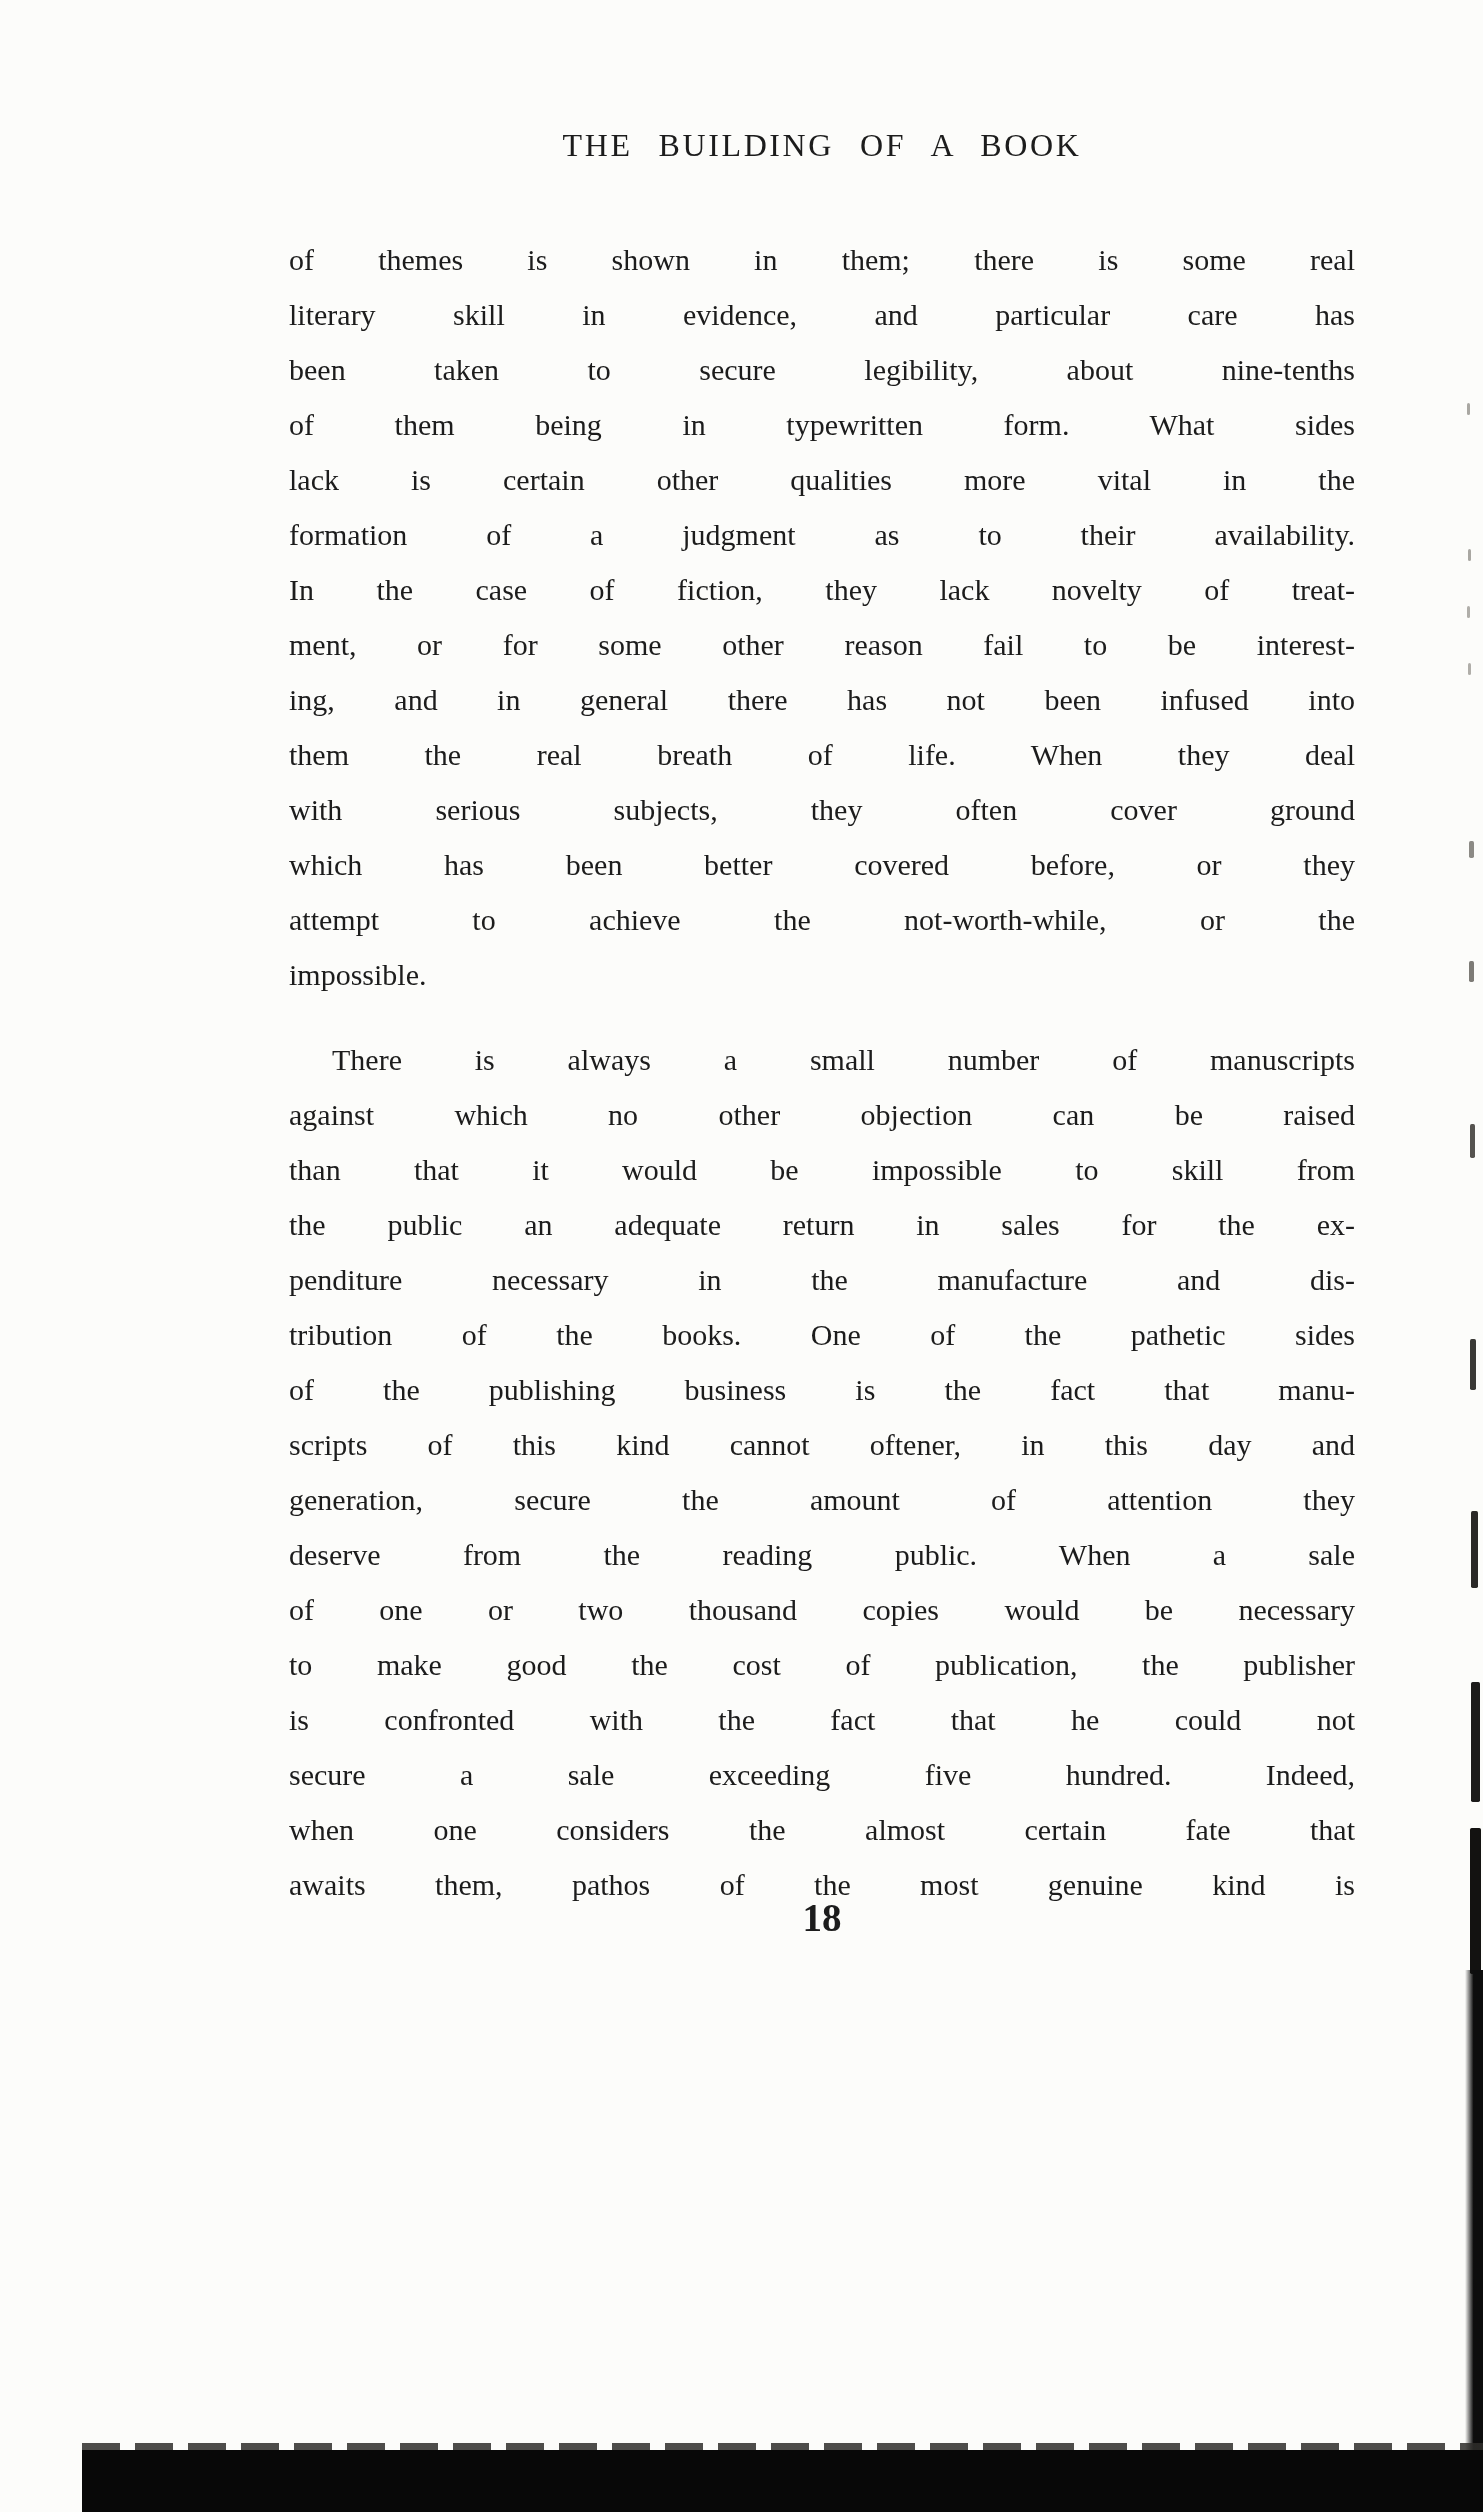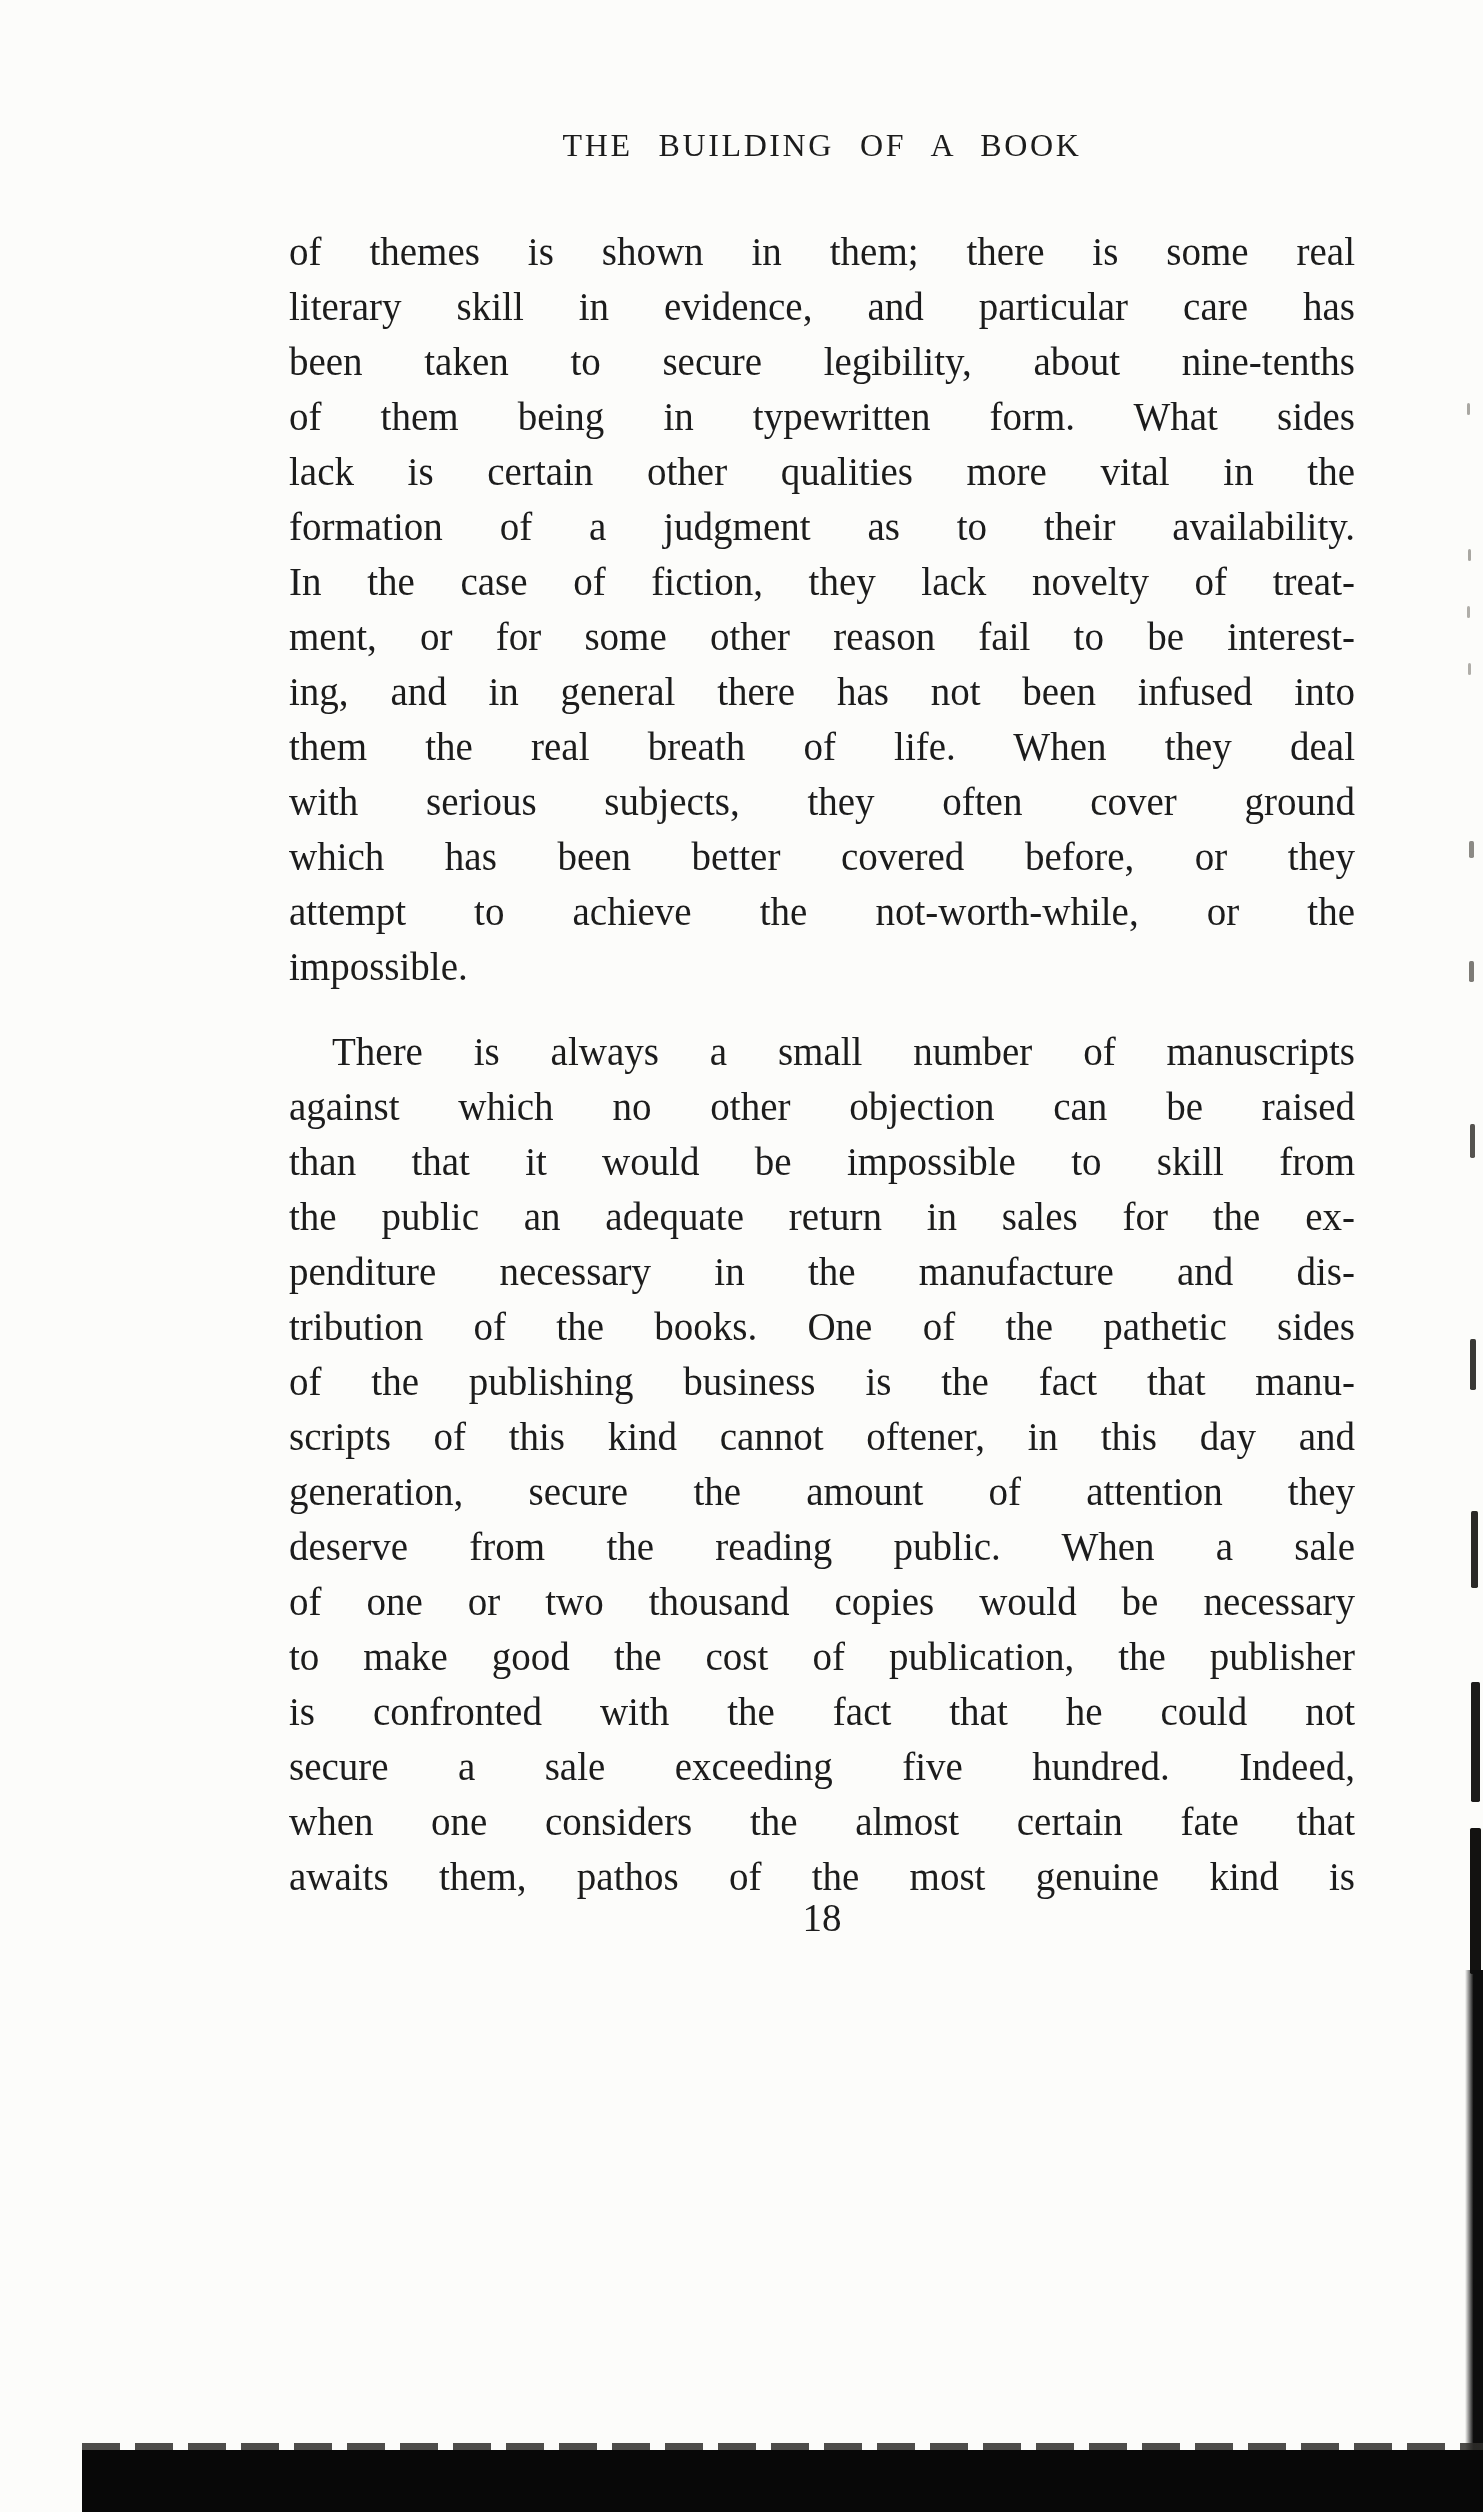--- a/index.html
+++ b/index.html
@@ -18,24 +18,24 @@
     left: 289px;
     width: 1066px;
     text-align: center;
     font-size: 32px;
     letter-spacing: 2.6px;
     word-spacing: 15.4px;
     white-space: nowrap;
   }
   .text-block {
     position: absolute;
-    top: 224px;
+    top: 232px;
     left: 289px;
     width: 1066px;
-    font-size: 39px;
+    font-size: 30px;
     line-height: 55px;
   }
   .para { margin: 0; }
   .line {
     text-align: justify;
     text-align-last: justify;
     word-spacing: 1.7px;
   }
   .line.short {
     text-align-last: left;
@@ -44,20 +44,21 @@
     text-indent: 43px;
     margin-top: 30px;
   }
   .page-number {
     position: absolute;
     top: 1895px;
     left: 289px;
     width: 1066px;
     text-align: center;
     font-size: 39px;
+    font-weight: bold;
   }
   
   .bottom-bar {
     position: absolute;
     left: 82px;
     right: 0;
     bottom: 0;
     height: 62px;
     background: #080808;
   }

